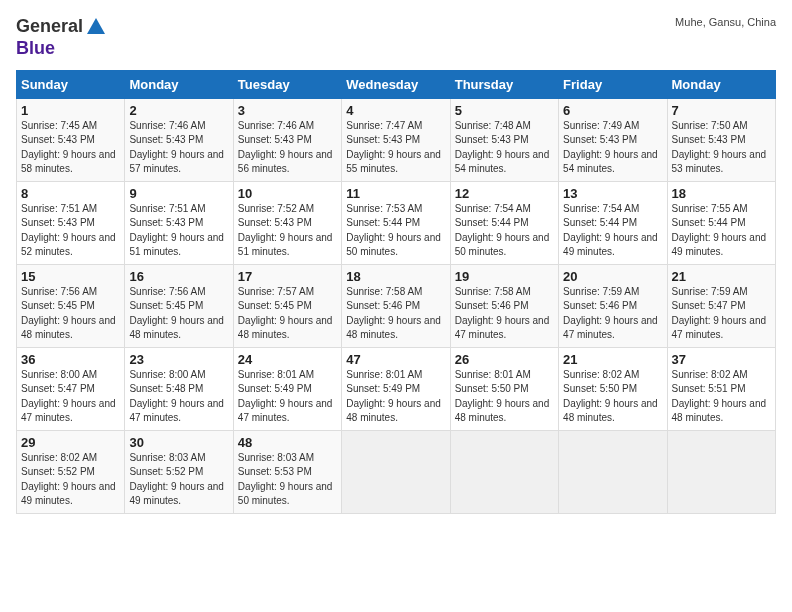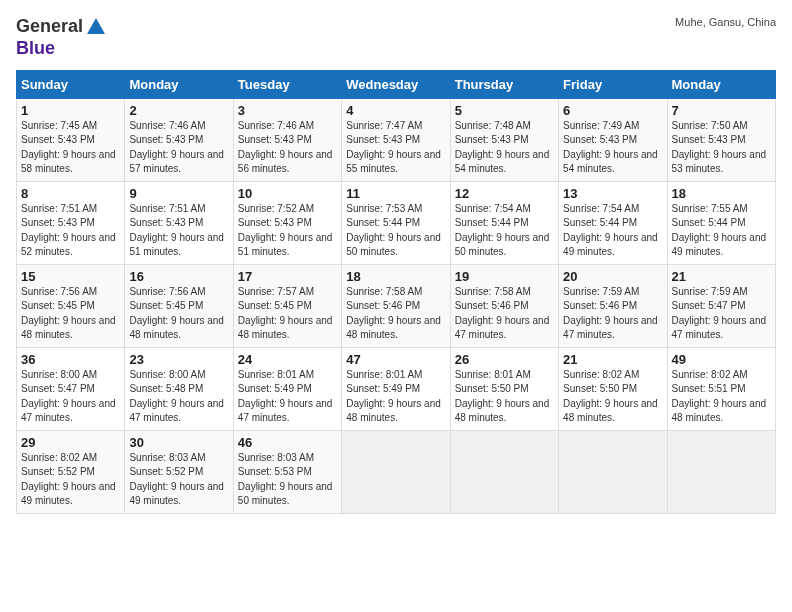--- a/index.html
+++ b/index.html
@@ -158,26 +158,26 @@
           <td><span class="day-num">20</span><span class="day-detail">Sunrise: 7:59 AM<br>Sunset: 5:46 PM<br>Daylight: 9 hours and 47 minutes.</span></td>
           <td><span class="day-num">21</span><span class="day-detail">Sunrise: 7:59 AM<br>Sunset: 5:47 PM<br>Daylight: 9 hours and 47 minutes.</span></td>
         </tr>
         <tr>
           <td><span class="day-num">36</span><span class="day-detail">Sunrise: 8:00 AM<br>Sunset: 5:47 PM<br>Daylight: 9 hours and 47 minutes.</span></td>
           <td><span class="day-num">23</span><span class="day-detail">Sunrise: 8:00 AM<br>Sunset: 5:48 PM<br>Daylight: 9 hours and 47 minutes.</span></td>
           <td><span class="day-num">24</span><span class="day-detail">Sunrise: 8:01 AM<br>Sunset: 5:49 PM<br>Daylight: 9 hours and 47 minutes.</span></td>
           <td><span class="day-num">47</span><span class="day-detail">Sunrise: 8:01 AM<br>Sunset: 5:49 PM<br>Daylight: 9 hours and 48 minutes.</span></td>
           <td><span class="day-num">26</span><span class="day-detail">Sunrise: 8:01 AM<br>Sunset: 5:50 PM<br>Daylight: 9 hours and 48 minutes.</span></td>
           <td><span class="day-num">21</span><span class="day-detail">Sunrise: 8:02 AM<br>Sunset: 5:50 PM<br>Daylight: 9 hours and 48 minutes.</span></td>
-          <td><span class="day-num">49</span><span class="day-detail">Sunrise: 8:02 AM<br>Sunset: 5:51 PM<br>Daylight: 9 hours and 48 minutes.</span></td>
+          <td><span class="day-num">37</span><span class="day-detail">Sunrise: 8:02 AM<br>Sunset: 5:51 PM<br>Daylight: 9 hours and 48 minutes.</span></td>
         </tr>
         <tr>
           <td><span class="day-num">29</span><span class="day-detail">Sunrise: 8:02 AM<br>Sunset: 5:52 PM<br>Daylight: 9 hours and 49 minutes.</span></td>
           <td><span class="day-num">30</span><span class="day-detail">Sunrise: 8:03 AM<br>Sunset: 5:52 PM<br>Daylight: 9 hours and 49 minutes.</span></td>
-          <td><span class="day-num">46</span><span class="day-detail">Sunrise: 8:03 AM<br>Sunset: 5:53 PM<br>Daylight: 9 hours and 50 minutes.</span></td>
+          <td><span class="day-num">48</span><span class="day-detail">Sunrise: 8:03 AM<br>Sunset: 5:53 PM<br>Daylight: 9 hours and 50 minutes.</span></td>
           <td class="empty"></td>
           <td class="empty"></td>
           <td class="empty"></td>
           <td class="empty"></td>
         </tr>
       </tbody>
   </table>
 </div>
 
 </body></html>

